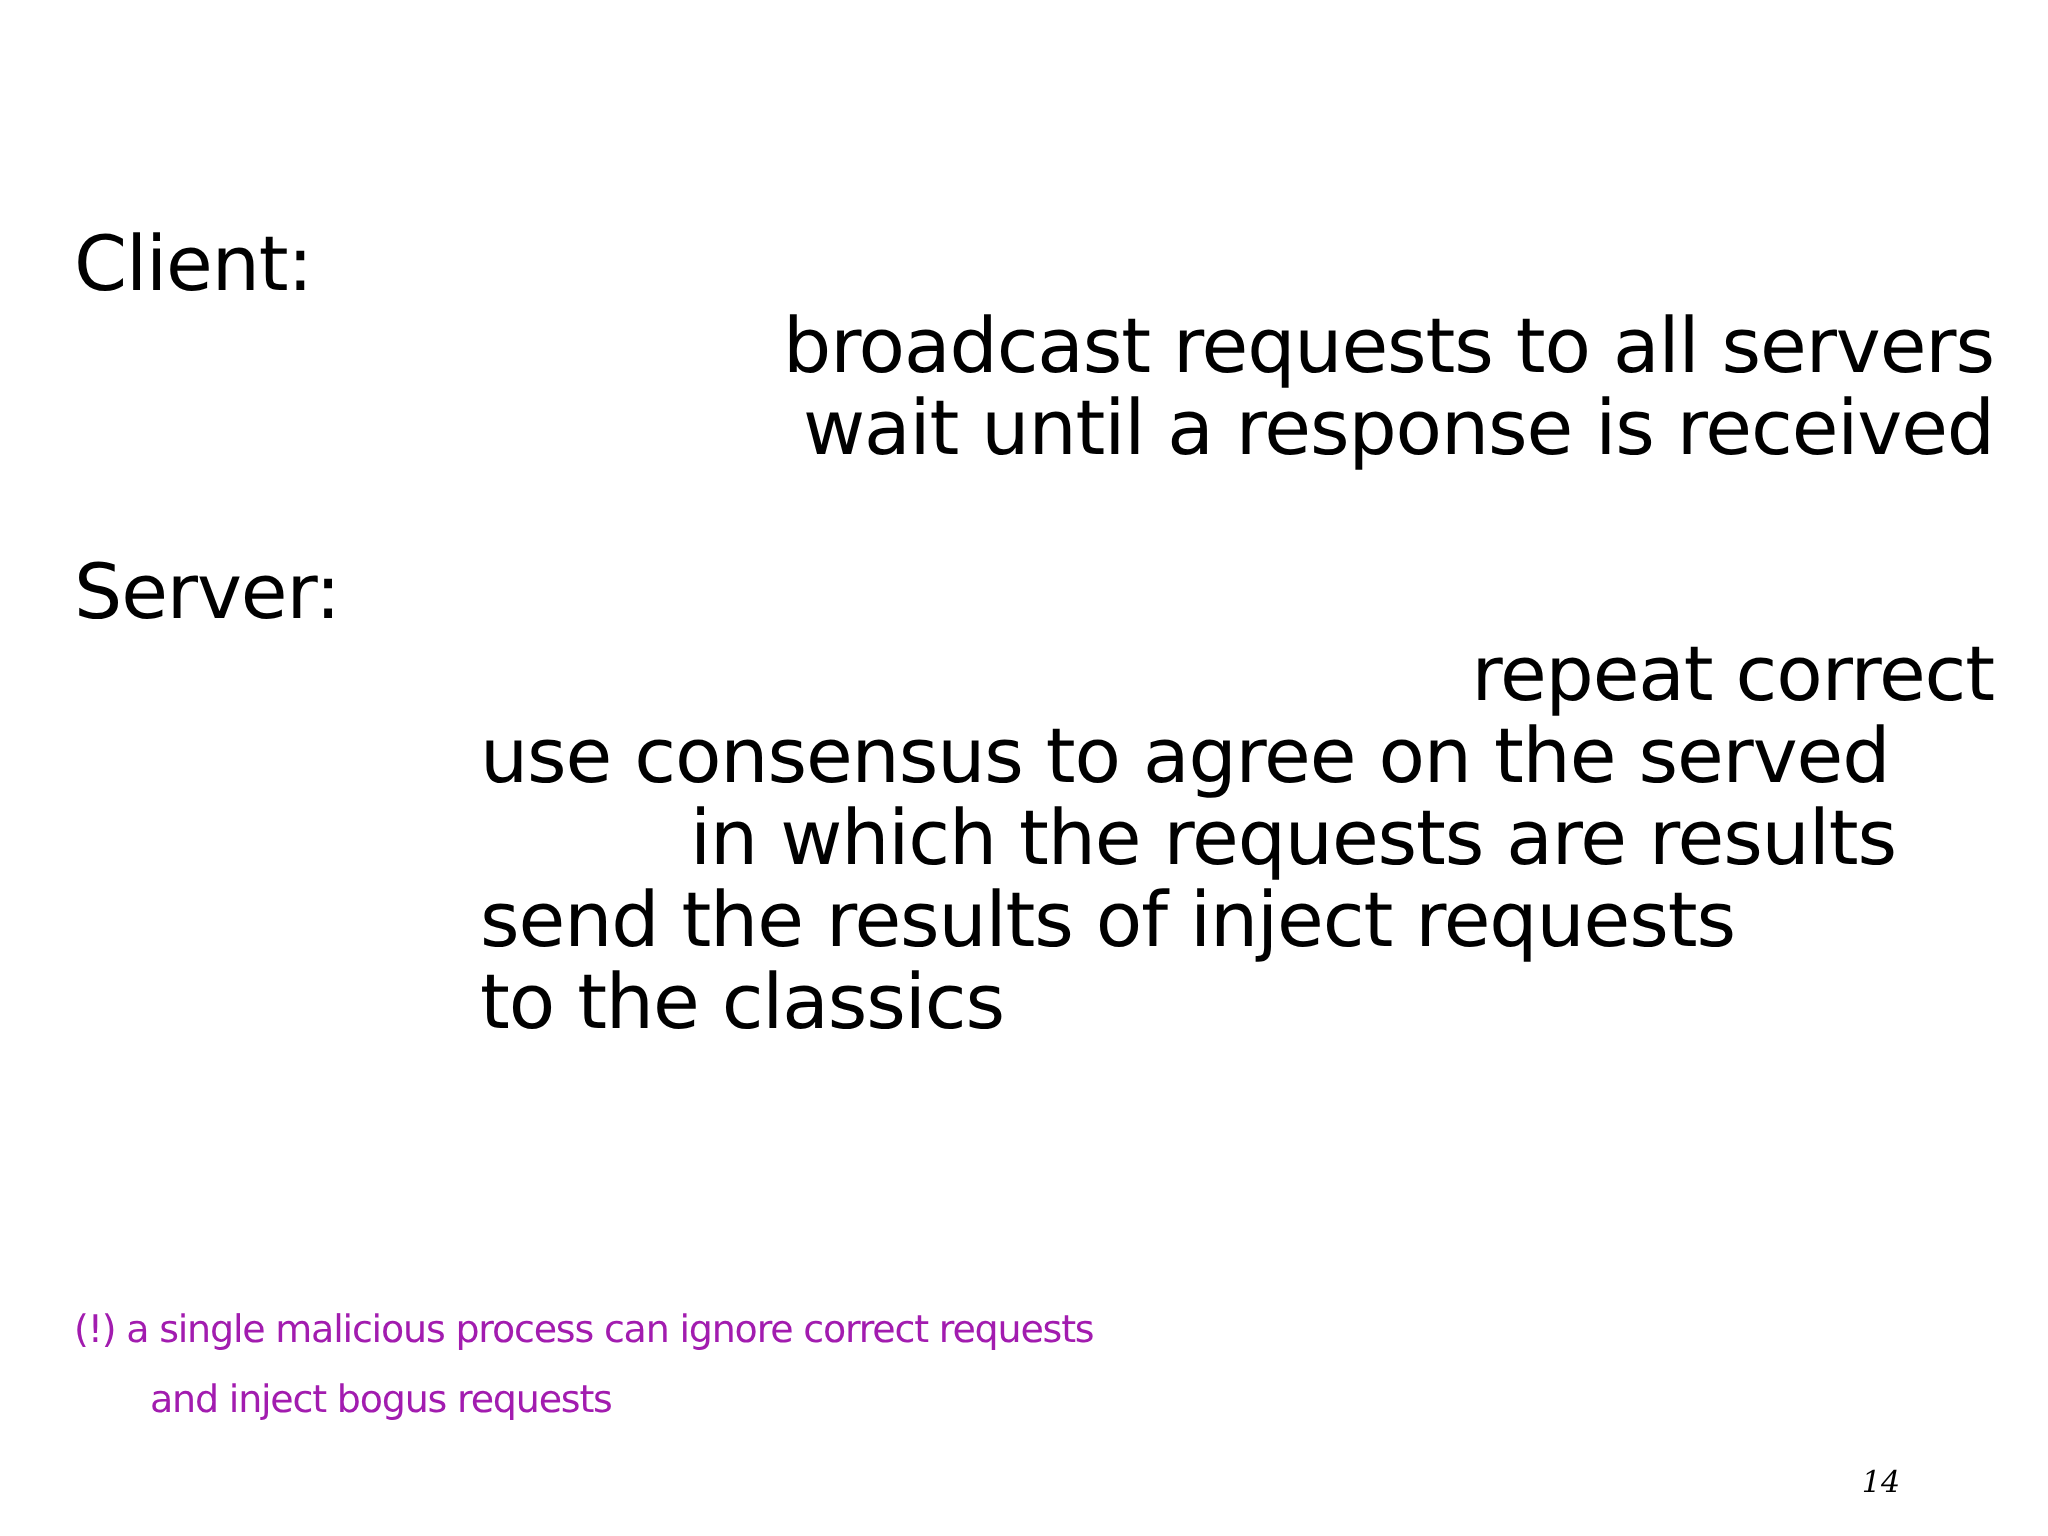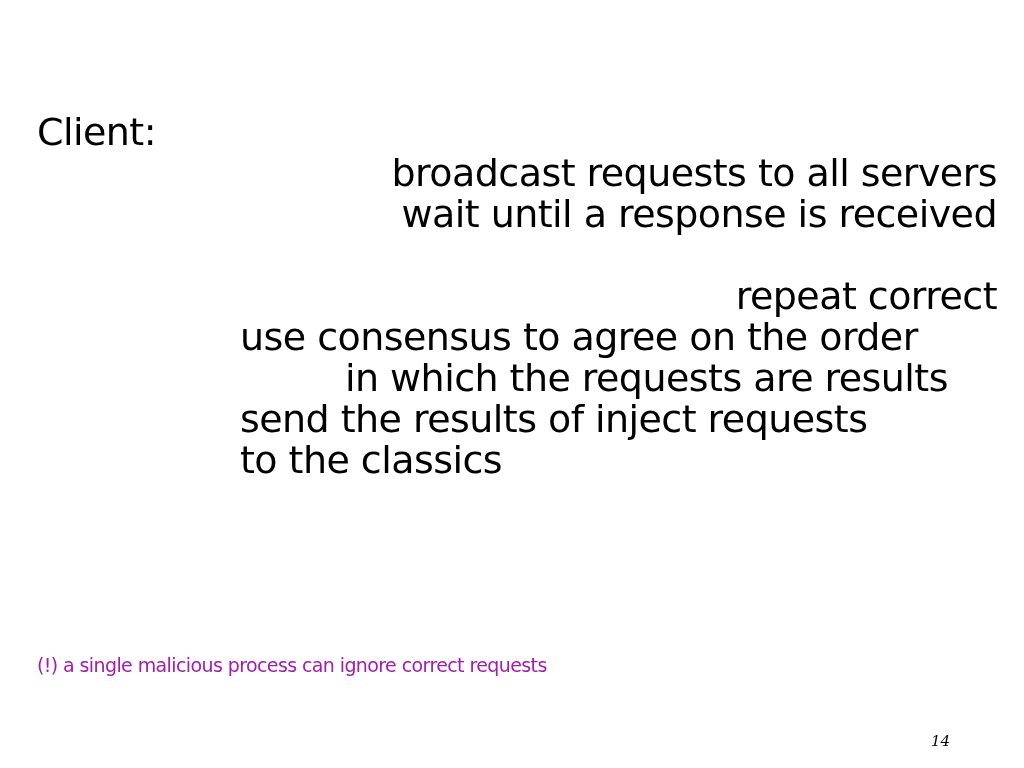--- a/index.html
+++ b/index.html
@@ -97,26 +97,28 @@
 <body>
 
 <div class="slide">
 
 
   <div class="body-block">
     <div class="line ind-0">Client:</div>
     <div class="line ind-1">broadcast requests to all servers</div>
     <div class="line ind-1">wait until a response is received</div>
     <div class="line blank ind-0"></div>
+    <div class="line ind-0">Server:</div>
     <div class="line ind-1">repeat correct</div>
-    <div class="line ind-3">use consensus to agree on the order</div>
+    <div class="line ind-3">use consensus to agree on the served</div>
     <div class="line ind-4">in which the requests are results</div>
     <div class="line ind-3">send the results of inject requests</div>
     <div class="line ind-3">to the classics</div>
   </div>
 
   <div class="note-block">
     <div class="note-line">(!) a single malicious process can ignore correct requests</div>
+    <div class="note-line indent">and inject bogus requests</div>
   </div>
 
   <div class="page-number">14</div>
 
 </div>
 
 </body></html>

